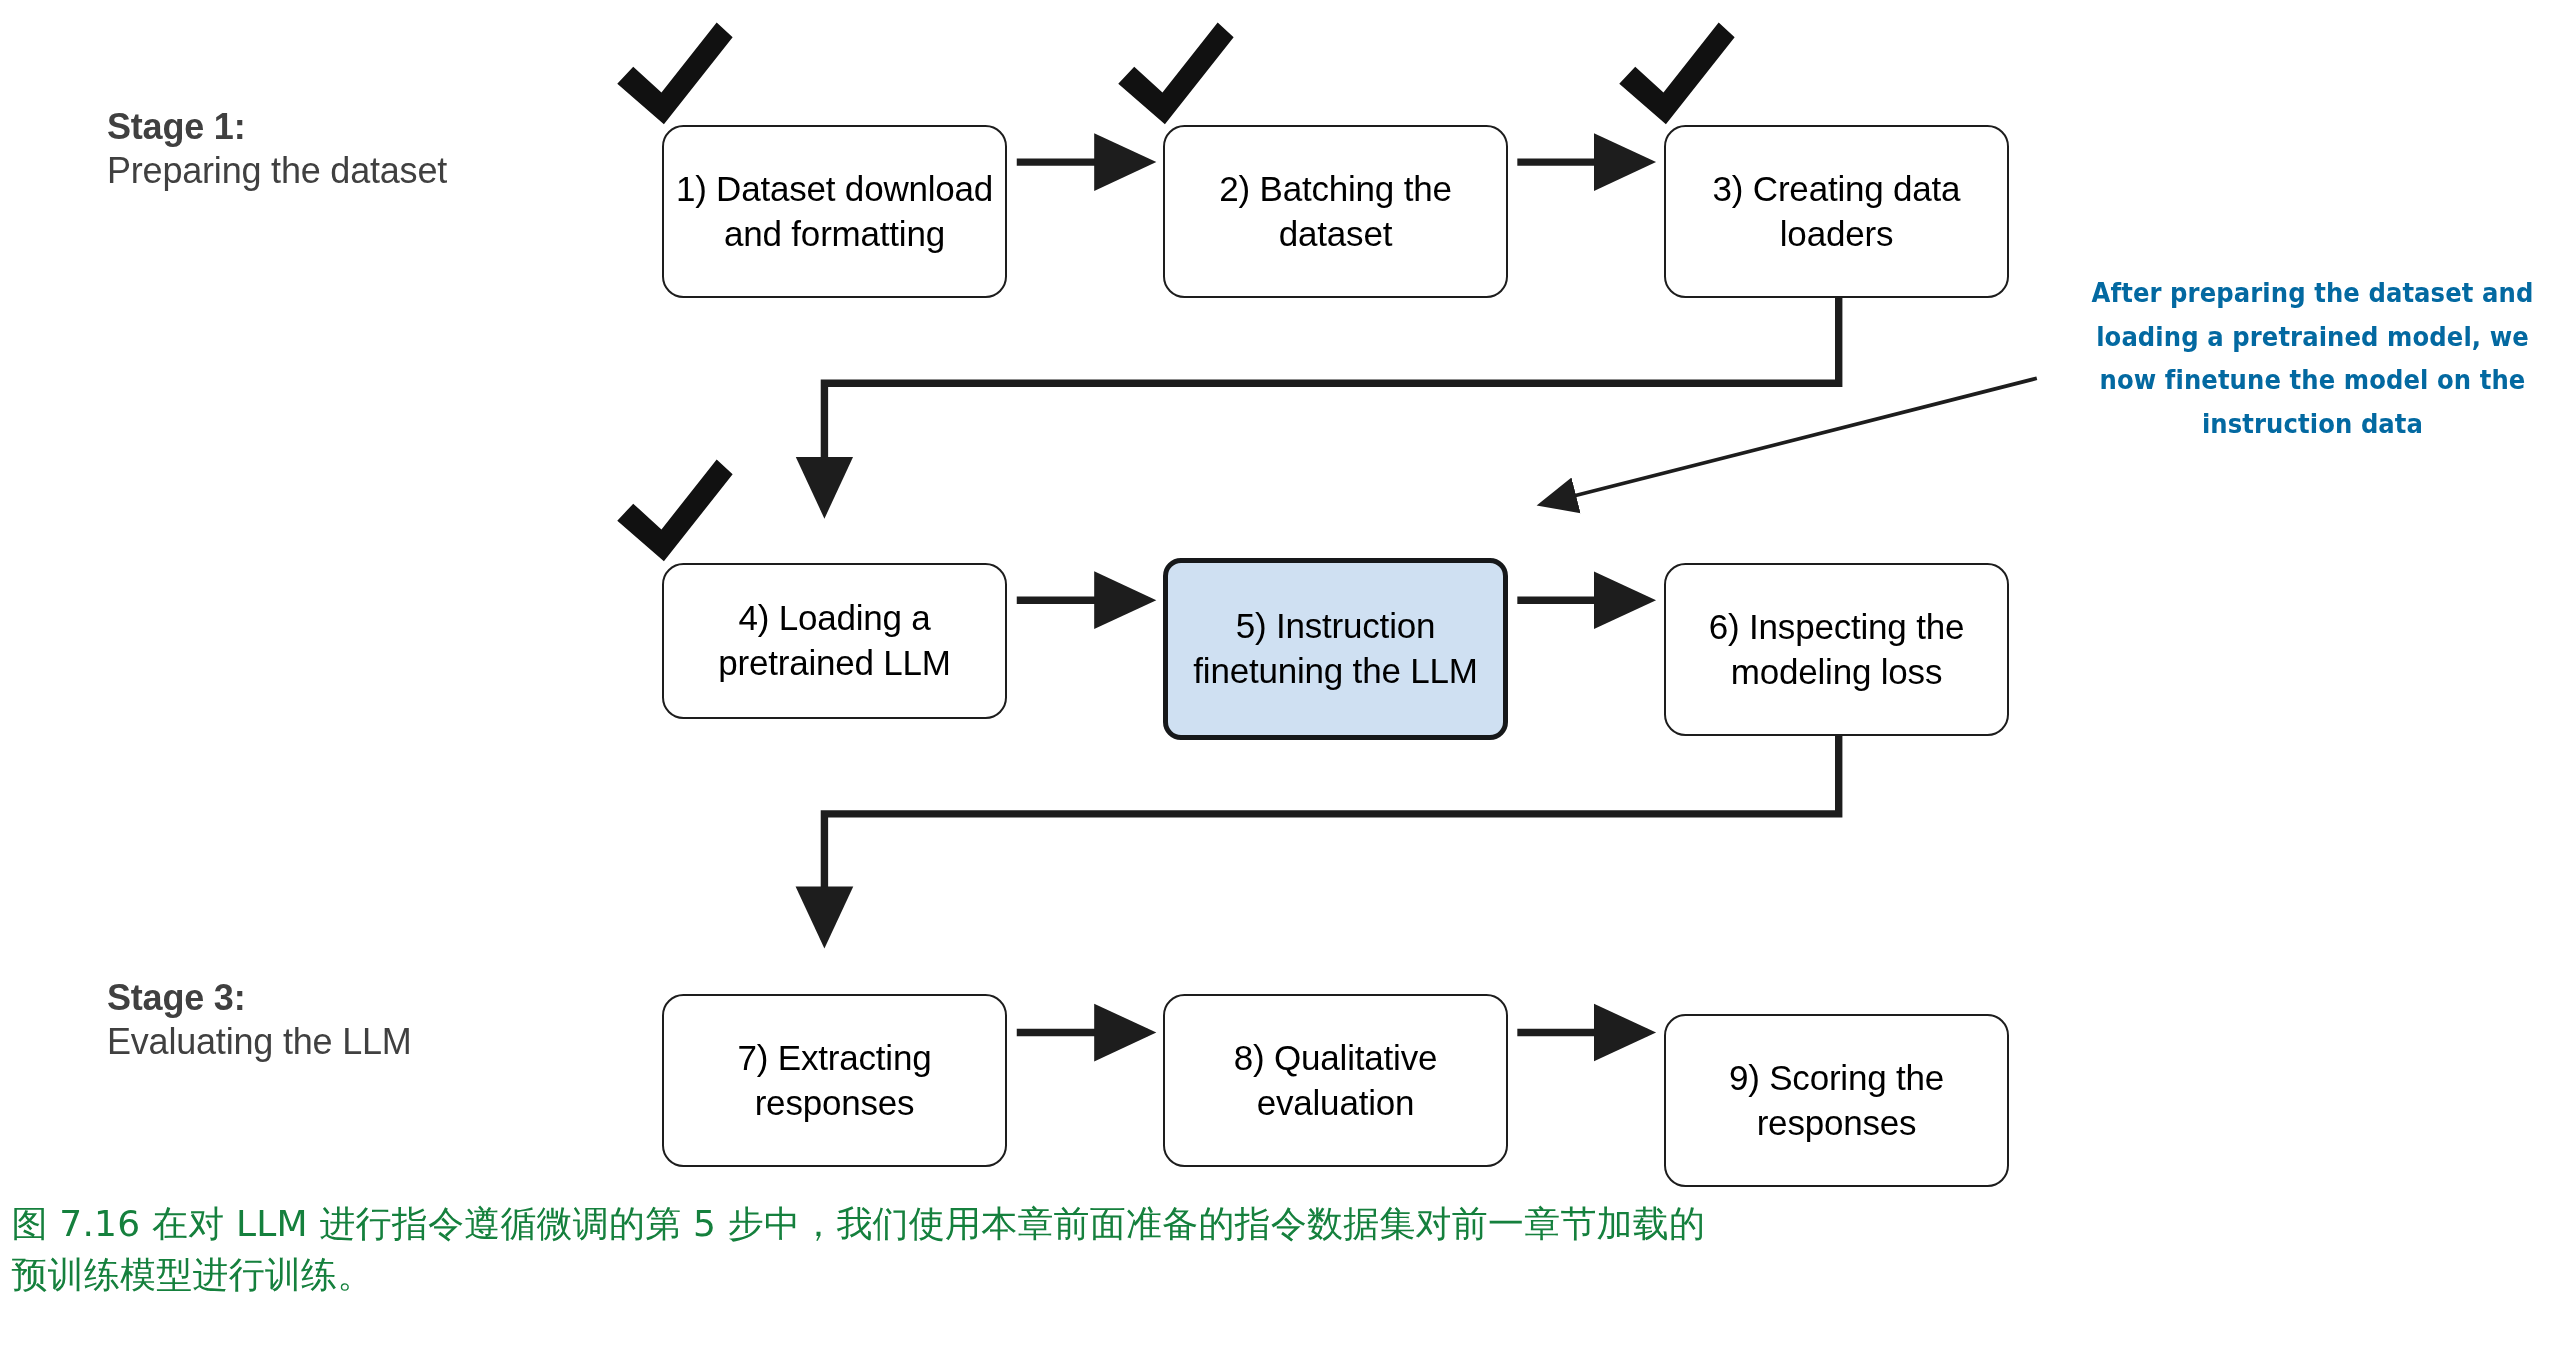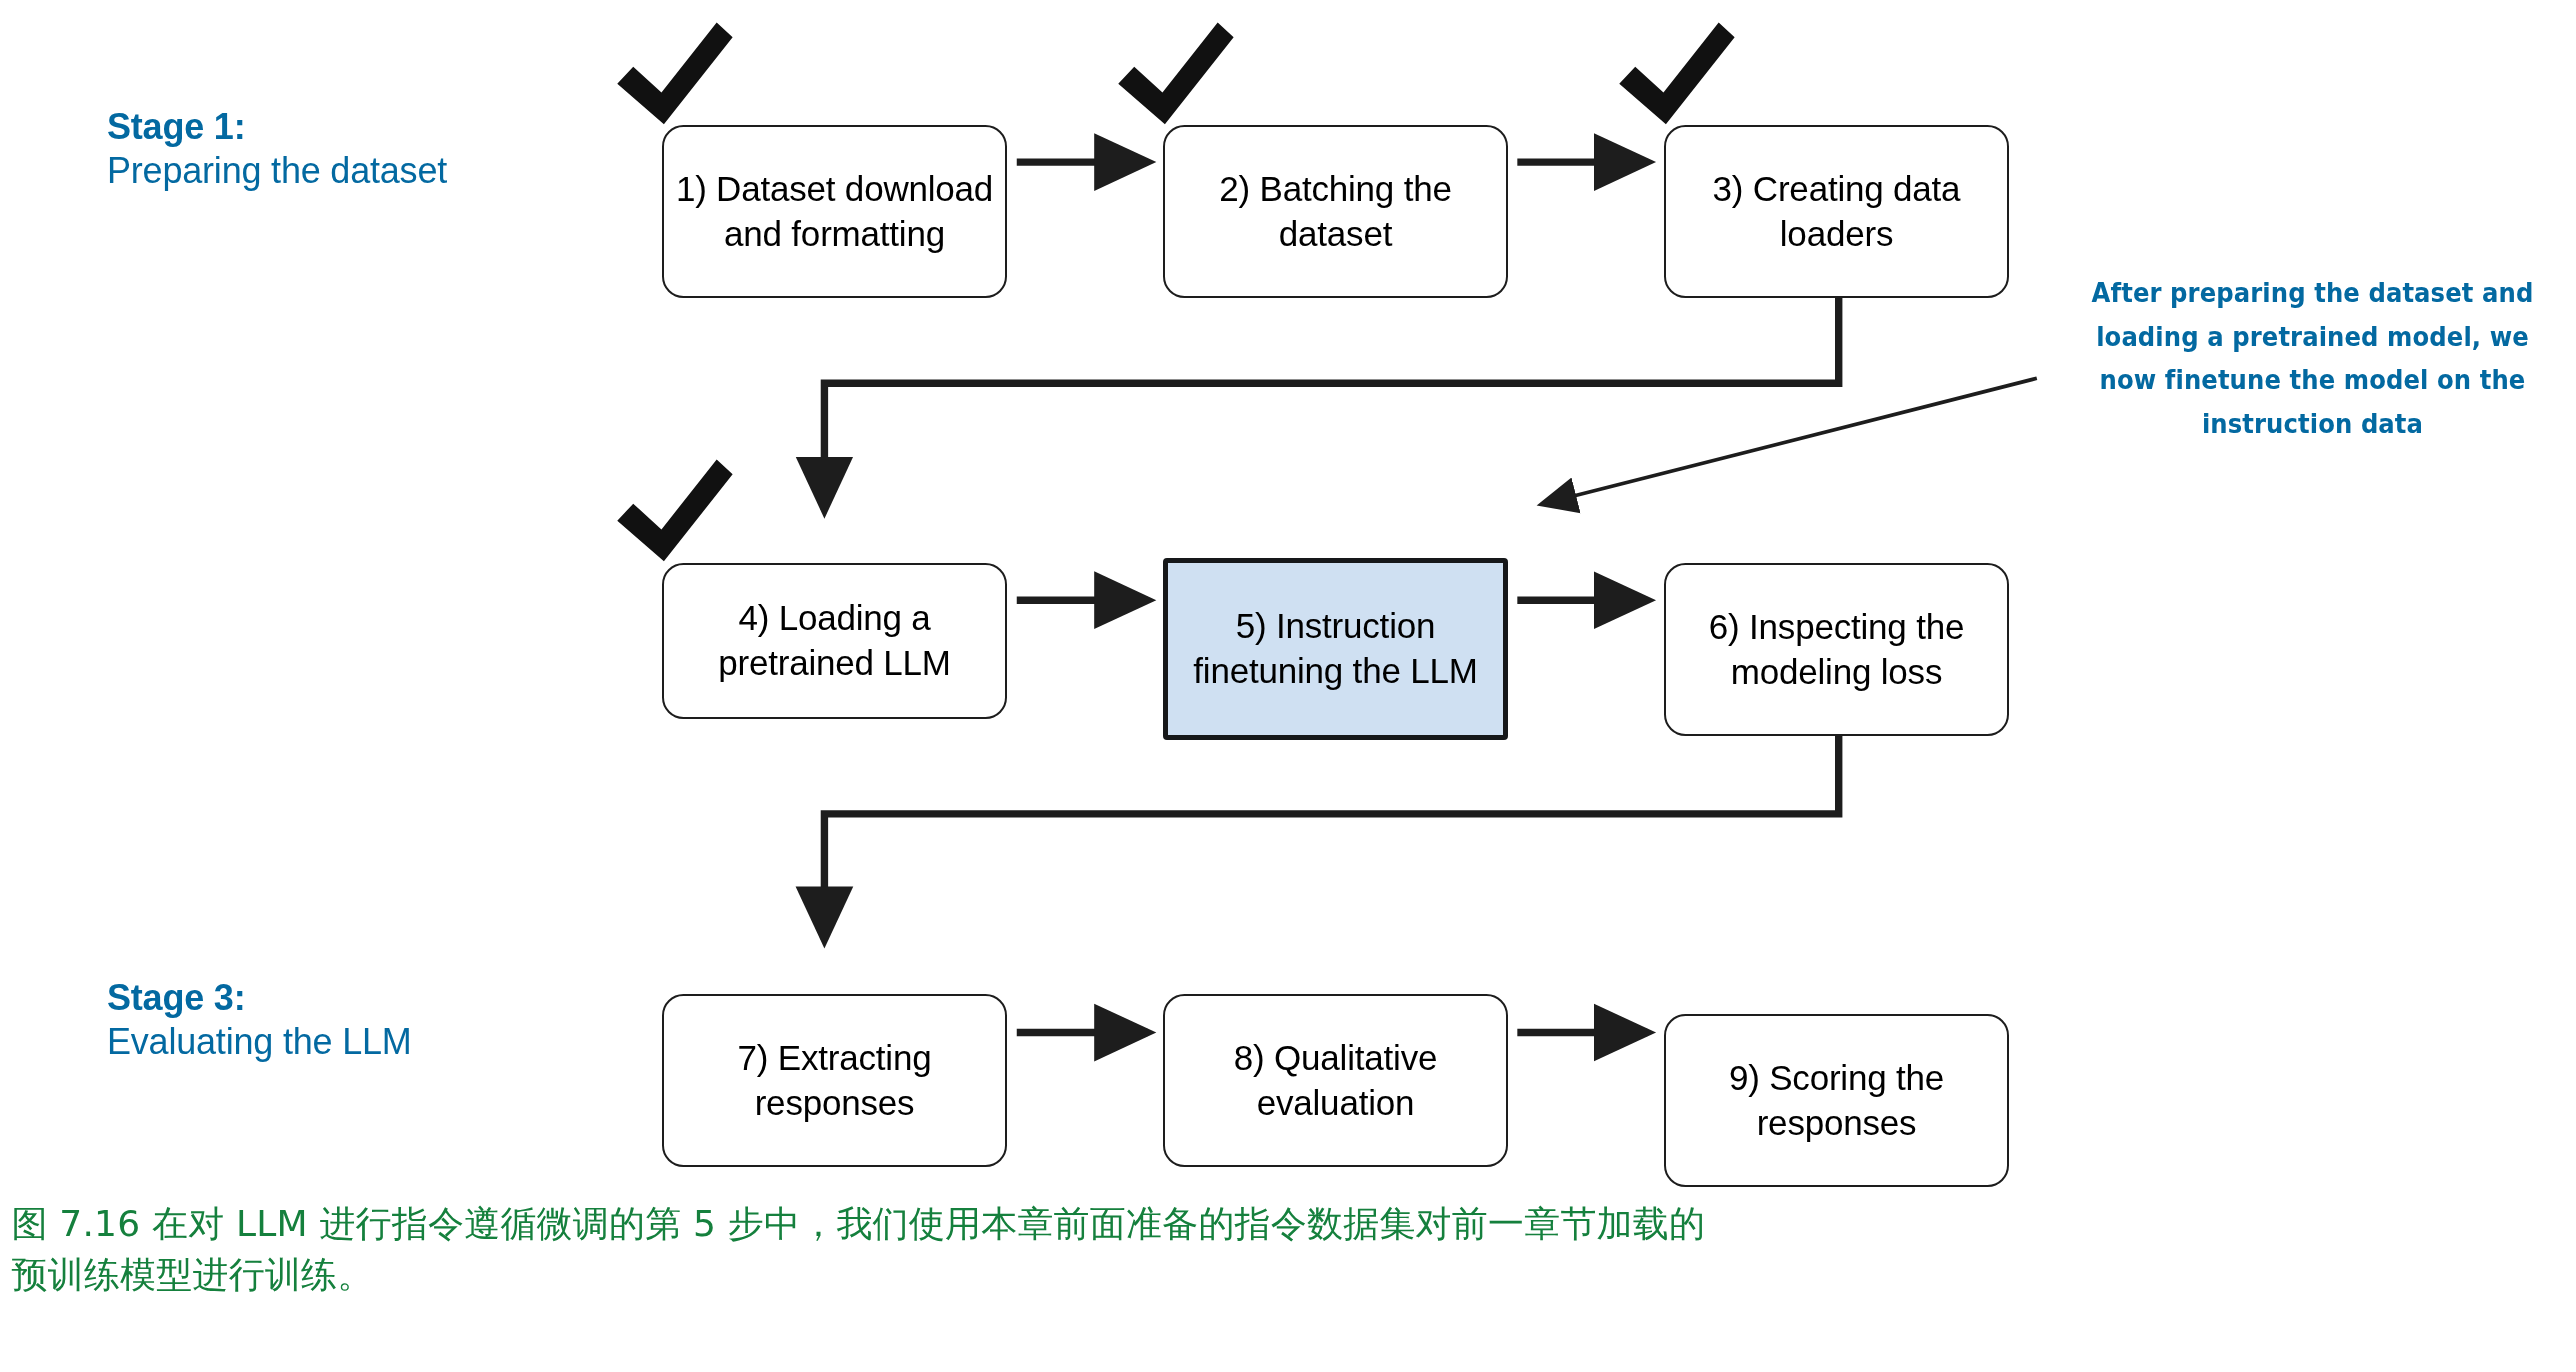--- a/index.html
+++ b/index.html
@@ -4,39 +4,39 @@
 <style>
   html,body{margin:0;padding:0;background:#ffffff;}
   body{
     width:2576px;height:1373px;position:relative;overflow:hidden;
     font-family:"Liberation Sans","DejaVu Sans",sans-serif;
     -webkit-font-smoothing:antialiased;
   }
   #canvas{position:absolute;left:0;top:0;width:2576px;height:1373px;}
 
   
-  .stage-label{position:absolute;color:#0369a1;}
+  .stage-label{position:absolute;color:#404040;}
   .stage-label .stitle{
     font-size:36px;font-weight:bold;line-height:1.22;letter-spacing:-0.2px;
   }
   .stage-label .ssub{
     font-size:36px;font-weight:normal;line-height:1.22;letter-spacing:-0.2px;
   }
 
   
   .node{
     position:absolute;box-sizing:border-box;
     border:2.5px solid #1d1d1d;border-radius:21.4px;background:#ffffff;
     display:flex;align-items:center;justify-content:center;text-align:center;
     color:#000000;font-size:35px;line-height:1.28;letter-spacing:-0.2px;
     padding:5px 11.5px;
     margin-top:48px;
   }
   .node.accent{
-    background:#cfe0f2;border:5.8px solid #16181a;border-radius:4px;
+    background:#cfe0f2;border:5.8px solid #16181a;border-radius:18px;
   }
 
   
   .check{position:absolute;}
   .check svg{display:block;width:100%;height:100%;}
 
   
   #wires{position:absolute;left:0;top:0;width:2576px;height:1373px;pointer-events:none;}
 
   

